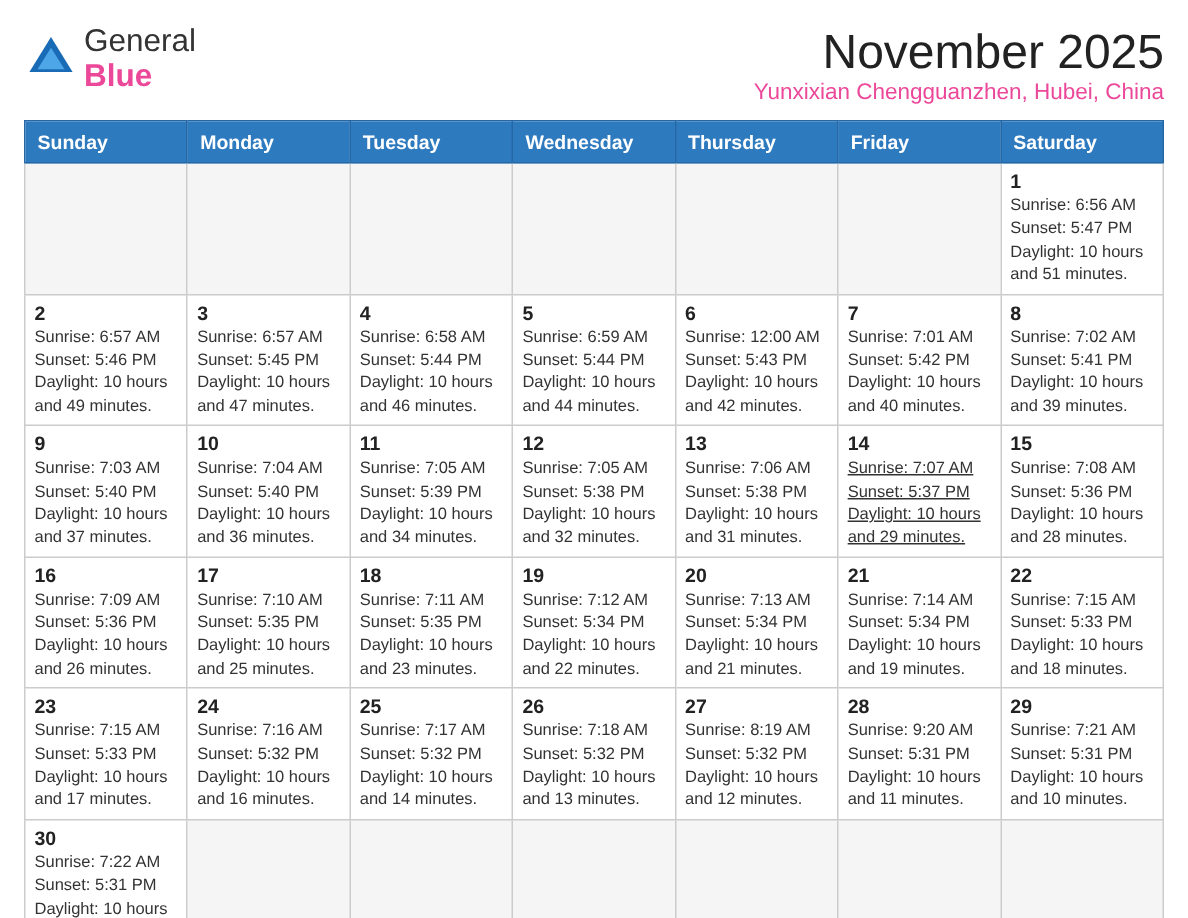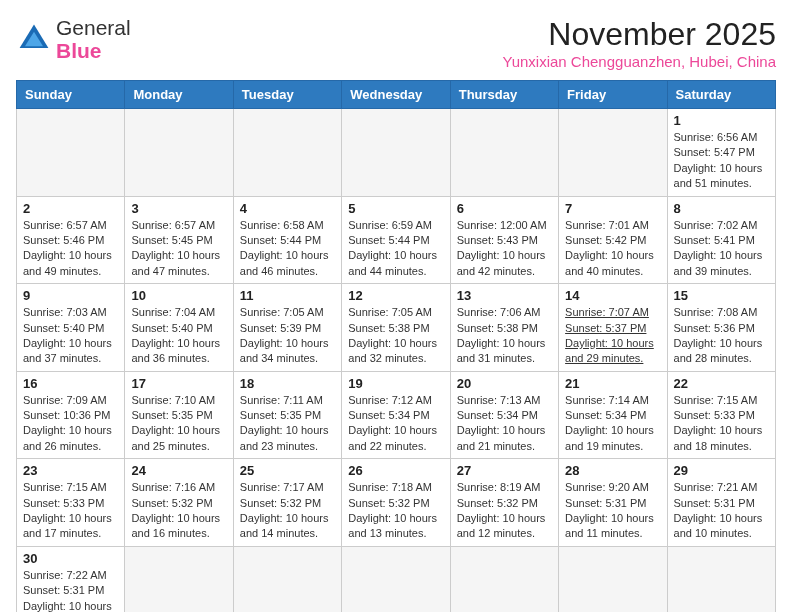--- a/index.html
+++ b/index.html
@@ -222,21 +222,21 @@
           <span class="day-number">15</span>
           <div class="day-info" style="white-space: pre-line;">Sunrise: 7:08 AM
 Sunset: 5:36 PM
 Daylight: 10 hours and 28 minutes.</div>
         </td>
       </tr>
       <tr>
         <td>
           <span class="day-number">16</span>
           <div class="day-info" style="white-space: pre-line;">Sunrise: 7:09 AM
-Sunset: 10:36 PM
+Sunset: 5:36 PM
 Daylight: 10 hours and 26 minutes.</div>
         </td>
         <td>
           <span class="day-number">17</span>
           <div class="day-info" style="white-space: pre-line;">Sunrise: 7:10 AM
 Sunset: 5:35 PM
 Daylight: 10 hours and 25 minutes.</div>
         </td>
         <td>
           <span class="day-number">18</span>

